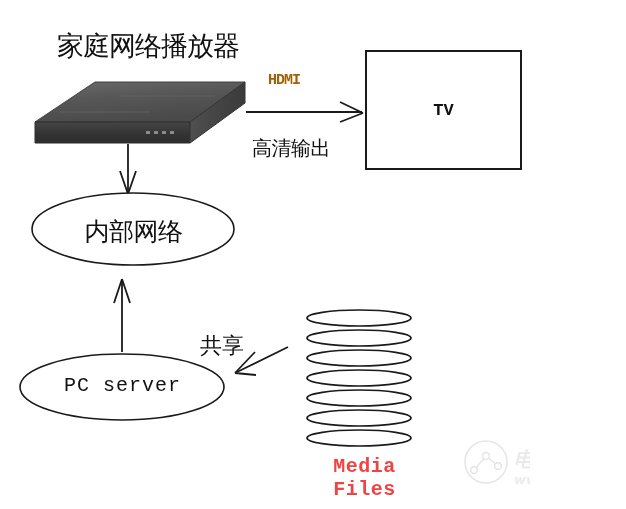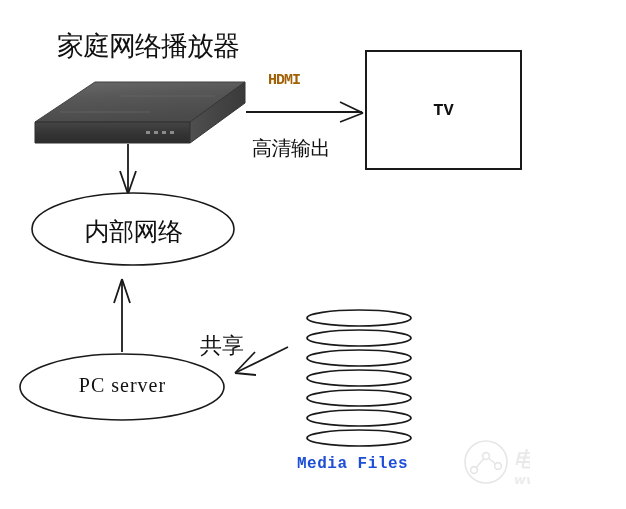--- a/index.html
+++ b/index.html
@@ -69,32 +69,32 @@
     font-family: "Liberation Mono", "DejaVu Sans Mono", monospace;
     font-size: 17px;
     color: #111111;
     font-weight: 700;
     letter-spacing: 0px;
   }
   .label-pcserver {
     left: 20px; top: 374px;
     width: 205px;
     text-align: center;
-    font-family: Liberation Serif, serif;
+    font-family: Liberation Mono, monospace;
     font-size: 20px;
     color: #111111;
     letter-spacing: 1px;
   }
   .label-mediafiles {
     left: 297px; top: 455px;
     width: 135px;
-    text-align: left;
+    text-align: center;
     font-family: "Liberation Mono", "DejaVu Sans Mono", monospace;
-    font-size: 16px;
-    color: #1d4ed8;
+    font-size: 20px;
+    color: #ef4444;
     font-weight: 700;
     letter-spacing: 0.5px;
   }
 
   
   .tv-box {
     left: 365px; top: 50px;
     width: 153px; height: 116px;
     border: 2px solid #1a1a1a;
     background: #ffffff;

